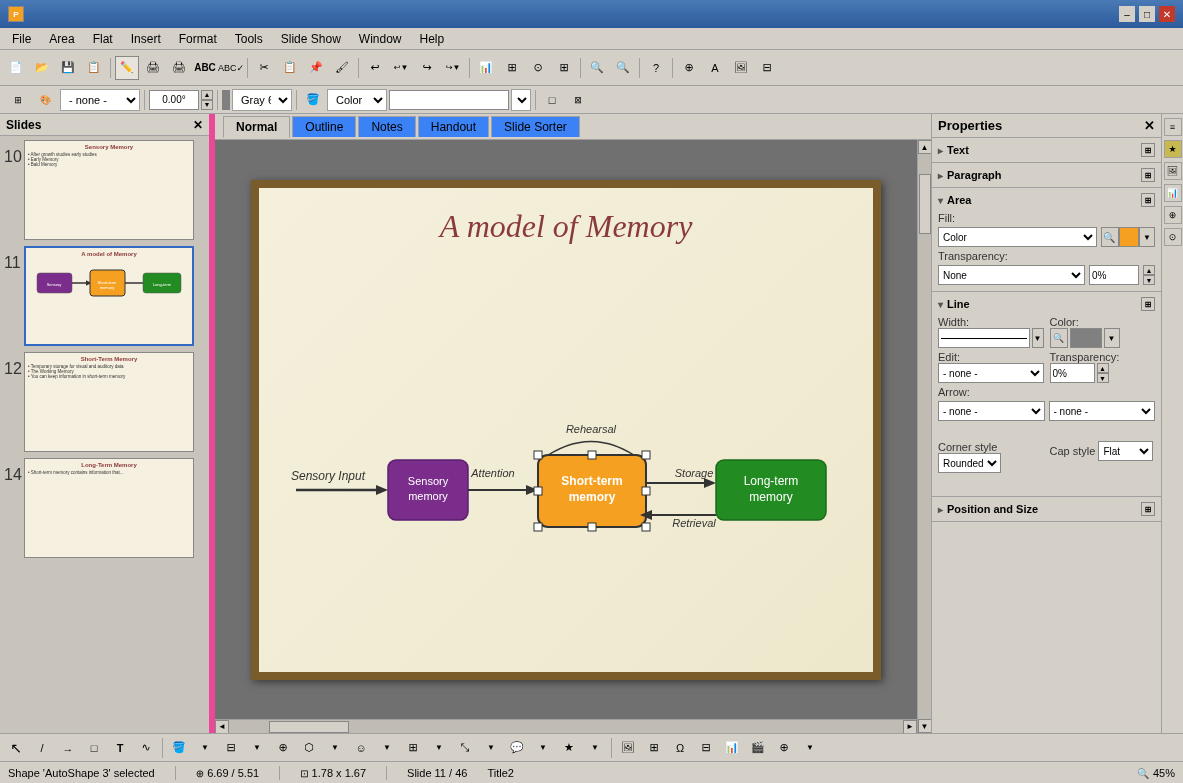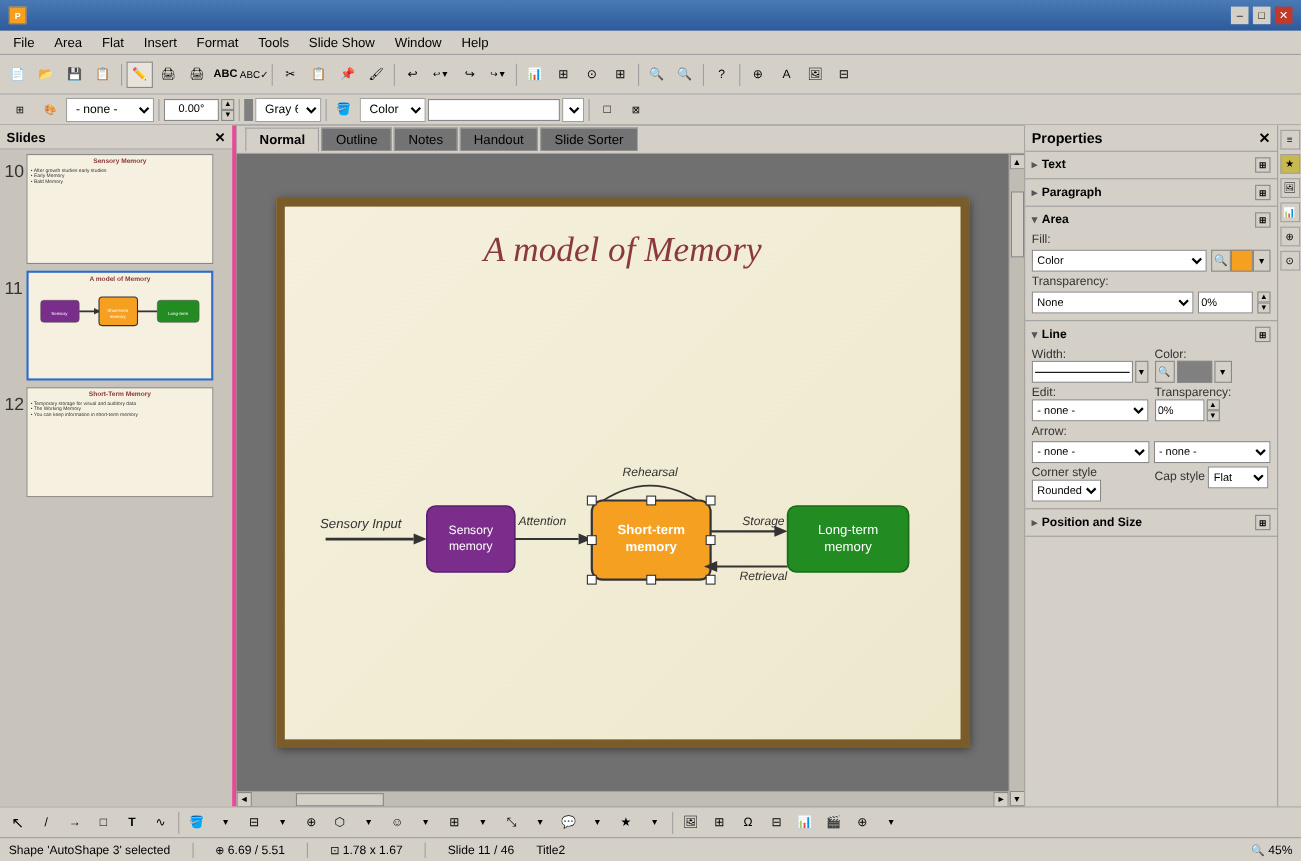--- a/index.html
+++ b/index.html
@@ -78,21 +78,21 @@
     .main-layout {
       display: flex;
       height: calc(783px - 28px - 22px - 36px - 28px - 28px);
       background: #d4d0c8;
     }
 
     
     .slides-panel {
       width: 215px;
       background: #d4d0c8;
-      border-right: 4px solid #ec4899;
+      border-right: 6px solid #ec4899;
       display: flex;
       flex-direction: column;
     }
     .slides-panel-header {
       height: 22px;
       background: #d4d0c8;
       display: flex;
       align-items: center;
       justify-content: space-between;
       padding: 0 6px;
@@ -149,21 +149,21 @@
       align-items: center;
       padding-left: 8px;
       border-bottom: 1px solid #a0a0a0;
     }
     .tab {
       padding: 3px 12px;
       cursor: pointer;
       font-size: 12px;
       border: 1px solid #a0a0a0;
       border-bottom: none;
-      background: #737373;
+      background: #3b82f6;
       margin-right: 2px;
     }
     .tab.active {
       background: #d4d0c8;
       border-bottom: 1px solid #d4d0c8;
       font-weight: bold;
     }
 
     
     .slide-edit-area {
@@ -499,20 +499,27 @@
 
       <div class="slide-thumb">
         <span class="slide-num">12</span>
         <div class="slide-preview">
           <div class="thumb-title">Short-Term Memory</div>
           <div class="thumb-body">• Temporary storage for visual and auditory data<br>• The Working Memory<br>• You can keep information in short-term memory</div>
         </div>
       </div>
 
 
+      <div class="slide-thumb">
+        <span class="slide-num">14</span>
+        <div class="slide-preview">
+          <div class="thumb-title">Long-Term Memory</div>
+          <div class="thumb-body">• Short-term memory contains information that...</div>
+        </div>
+      </div>
 
     </div>
   </div>
 
   <div class="content-area">
 
     <div class="tab-bar">
       <div class="tab active">Normal</div>
       <div class="tab">Outline</div>
       <div class="tab">Notes</div>
@@ -727,21 +734,21 @@
           <option>Arrow</option>
           <option>Circle</option>
         </select>
         <select class="prop-select">
           <option>- none -</option>
           <option>Arrow</option>
           <option>Circle</option>
         </select>
       </div>
 
-      <div style="display:flex;gap:6px;margin:3px 0;">
+      <div style="display:flex;gap:6px;margin:20px 0;">
         <div style="flex:1;">
           <span class="prop-label">Corner style</span>
           <select class="prop-select">
             <option>Rounded</option>
             <option>Sharp</option>
             <option>Beveled</option>
           </select>
         </div>
         <div style="flex:1;">
           <span class="prop-label">Cap style</span>

